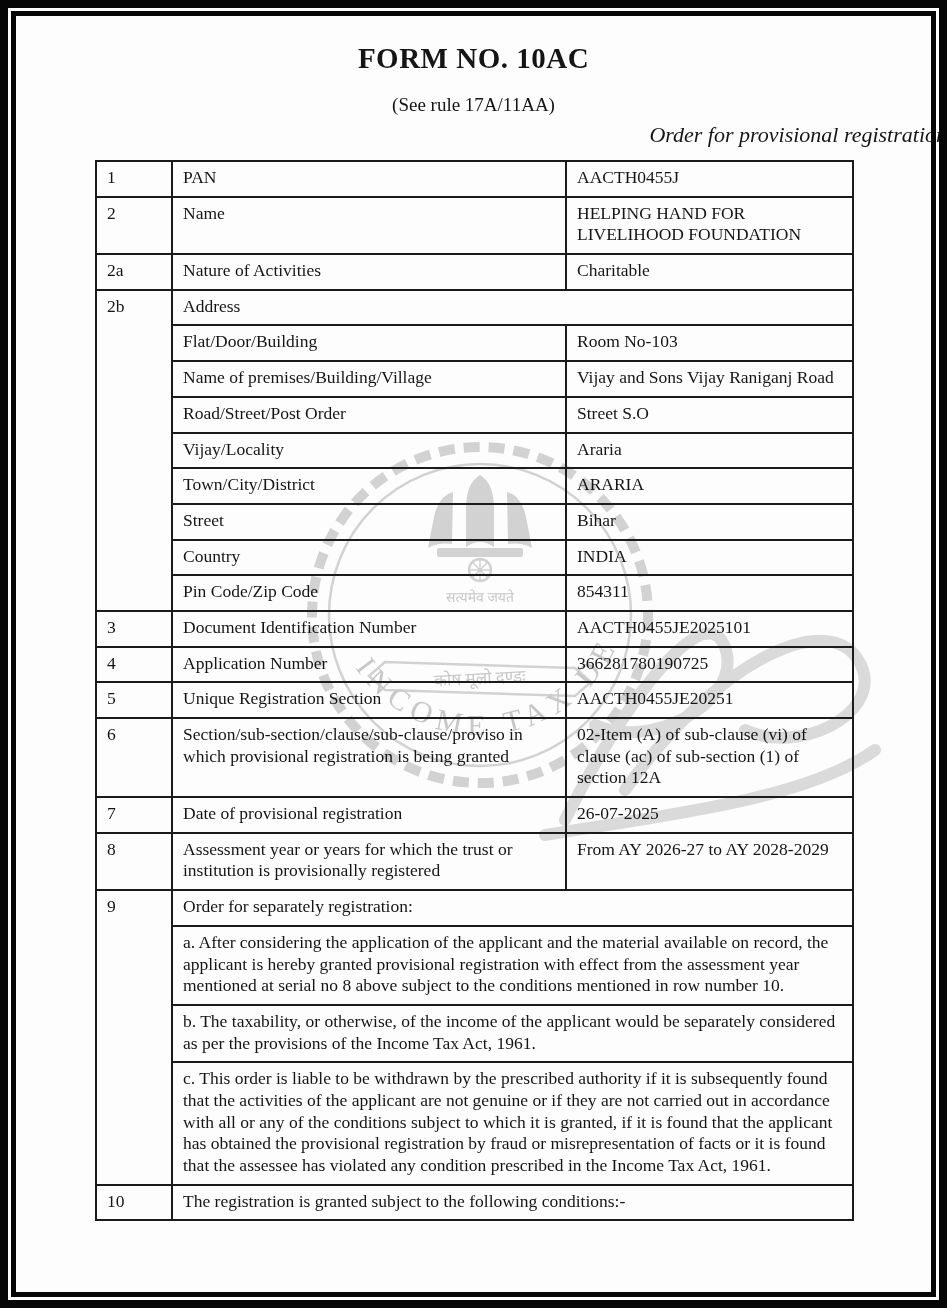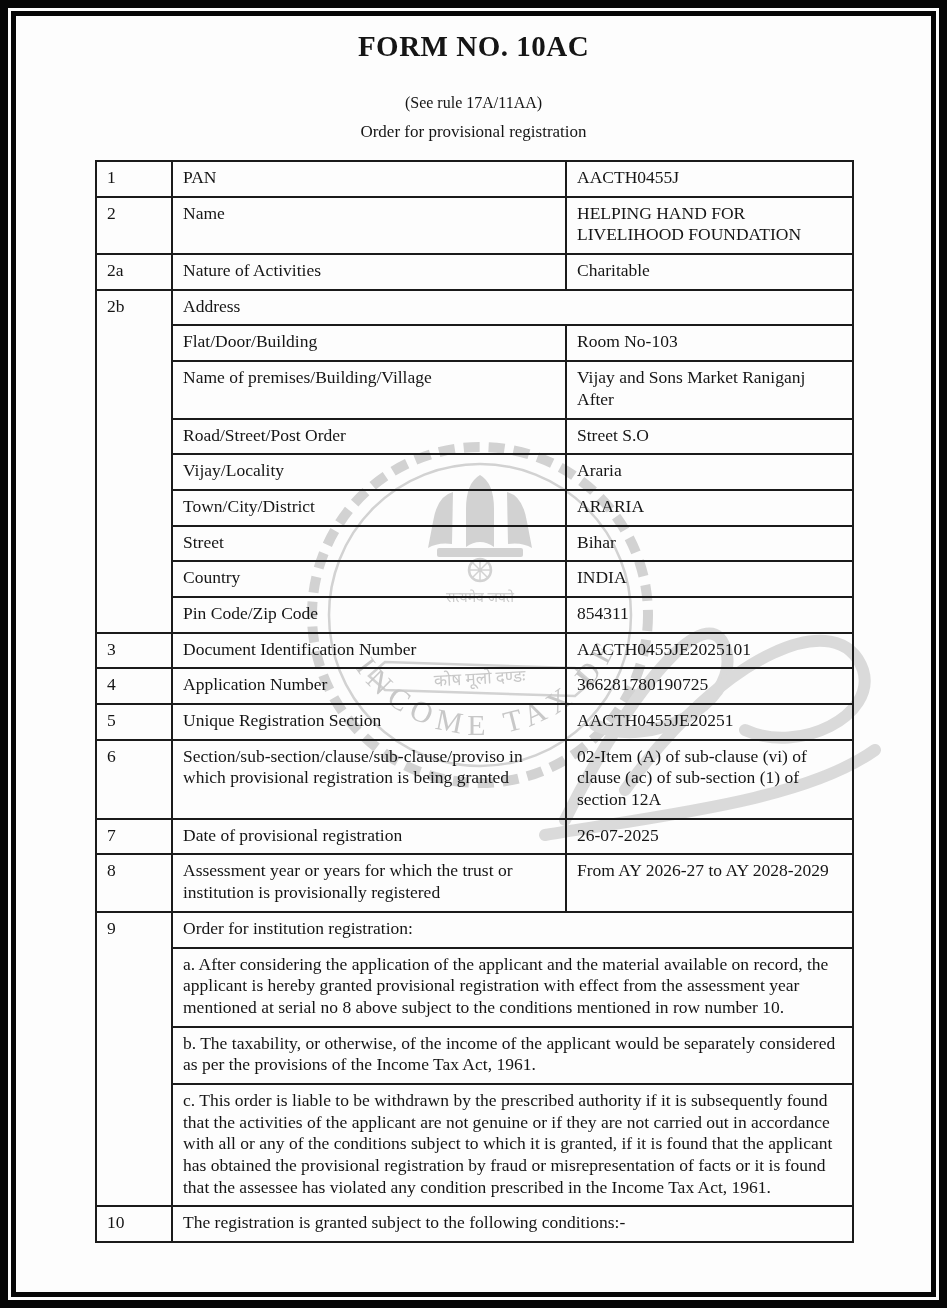--- a/index.html
+++ b/index.html
@@ -16,35 +16,36 @@
     position: absolute; inset: 0;
     border: 8px solid #060606;
     z-index: 6; pointer-events: none;
   }
   .frame-inner {
     position: absolute; inset: 11px;
     border: 5px solid #060606;
     z-index: 6; pointer-events: none;
   }
   .page-title {
-    position: absolute; top: 30px; left: 0; right: 0;
+    position: absolute; top: 42px; left: 0; right: 0;
     text-align: center;
     font-size: 29px; font-weight: bold;
     letter-spacing: 0.5px;
     z-index: 2;
   }
   .rule-line {
     position: absolute; top: 94px; left: 0; right: 0;
-    text-align: center; font-size: 16px;
+    text-align: center; font-size: 19px;
     z-index: 2;
   }
   .order-subtitle {
     position: absolute; top: 122px; left: 0; right: 0;
-    text-align: center; font-size: 17px;
-    z-index: 2;
+    text-align: right; font-size: 22px;
+    z-index: 2;
+    font-style: italic;
   }
   table.form {
     position: absolute; left: 95px; top: 160px;
     width: 757px;
     border-collapse: collapse;
     table-layout: fixed;
     z-index: 2;
     background: transparent;
   }
   table.form td {
@@ -135,21 +136,21 @@
     <tr>
       <td class="num" rowspan="9">2b</td>
       <td colspan="2">Address</td>
     </tr>
     <tr>
       <td>Flat/Door/Building</td>
       <td>Room No-103</td>
     </tr>
     <tr>
       <td>Name of premises/Building/Village</td>
-      <td>Vijay and Sons Market Raniganj After</td>
+      <td>Vijay and Sons Vijay Raniganj Road</td>
     </tr>
     <tr>
       <td>Road/Street/Post Order</td>
       <td>Street S.O</td>
     </tr>
     <tr>
       <td>Vijay/Locality</td>
       <td>Araria</td>
     </tr>
     <tr>
@@ -195,21 +196,21 @@
       <td>26-07-2025</td>
     </tr>
     <tr>
       <td class="num">8</td>
       <td>Assessment year or years for which the trust or institution is provisionally registered</td>
       <td>From AY 2026-27 to AY 2028-2029</td>
     </tr>
 
     <tr>
       <td class="num" rowspan="4">9</td>
-      <td colspan="2">Order for institution registration:</td>
+      <td colspan="2">Order for separately registration:</td>
     </tr>
     <tr>
       <td colspan="2" class="para">a. After considering the application of the applicant and the material available on record, the applicant is hereby granted provisional registration with effect from the assessment year mentioned at serial no 8 above subject to the conditions mentioned in row number 10.</td>
     </tr>
     <tr>
       <td colspan="2" class="para">b. The taxability, or otherwise, of the income of the applicant would be separately considered as per the provisions of the Income Tax Act, 1961.</td>
     </tr>
     <tr>
       <td colspan="2" class="para">c. This order is liable to be withdrawn by the prescribed authority if it is subsequently found that the activities of the applicant are not genuine or if they are not carried out in accordance with all or any of the conditions subject to which it is granted, if it is found that the applicant has obtained the provisional registration by fraud or misrepresentation of facts or it is found that the assessee has violated any condition prescribed in the Income Tax Act, 1961.</td>
     </tr>

